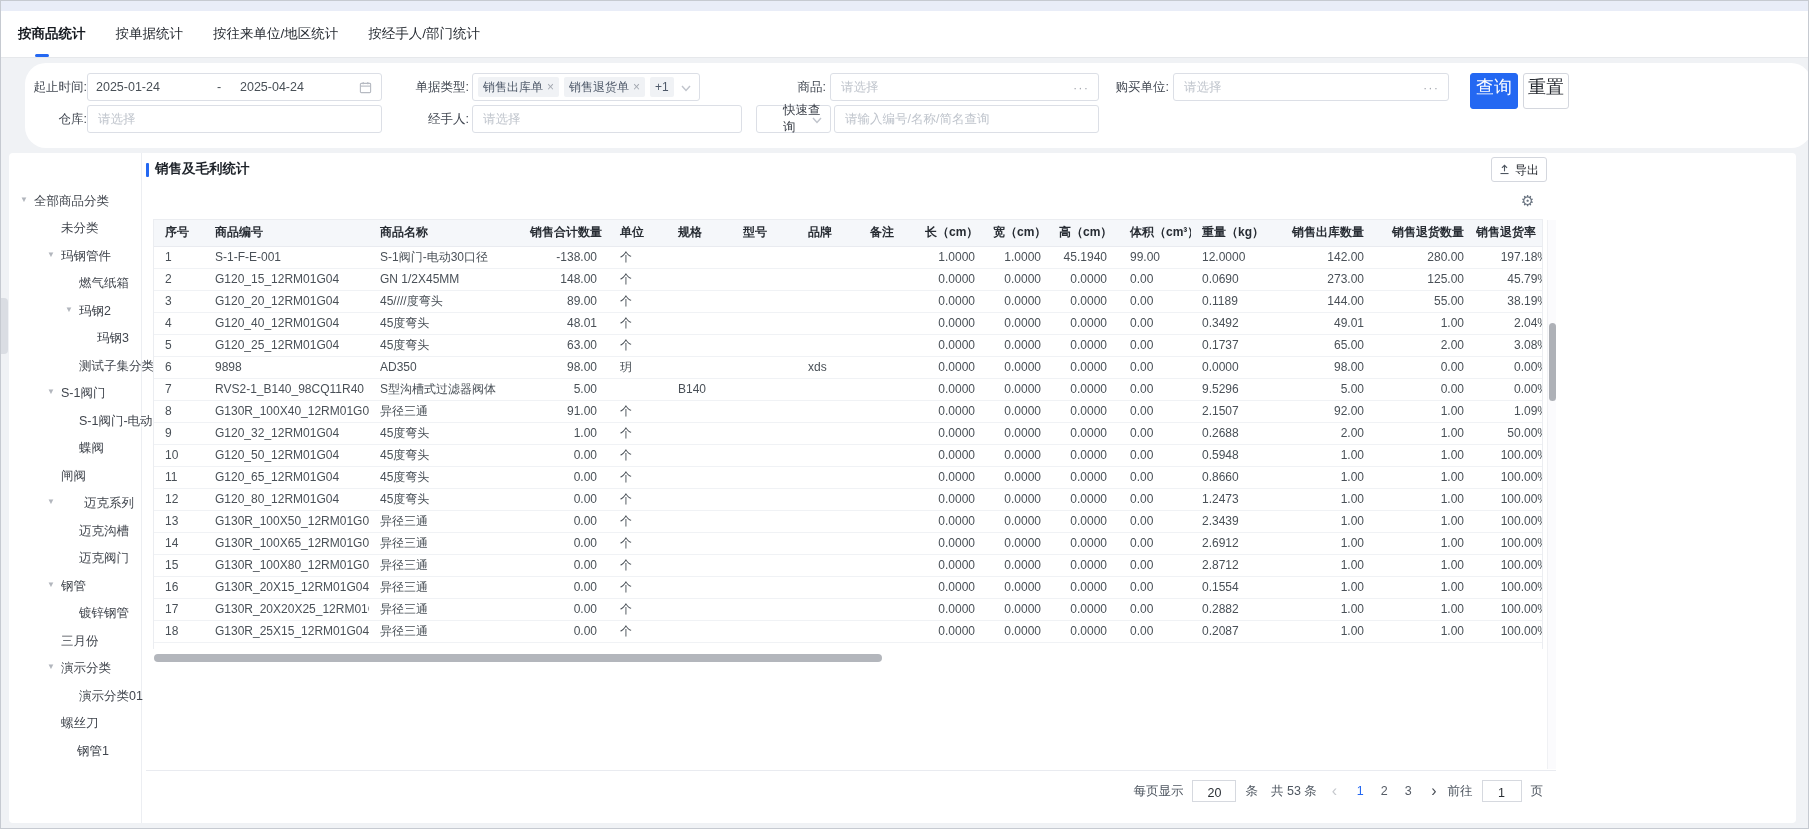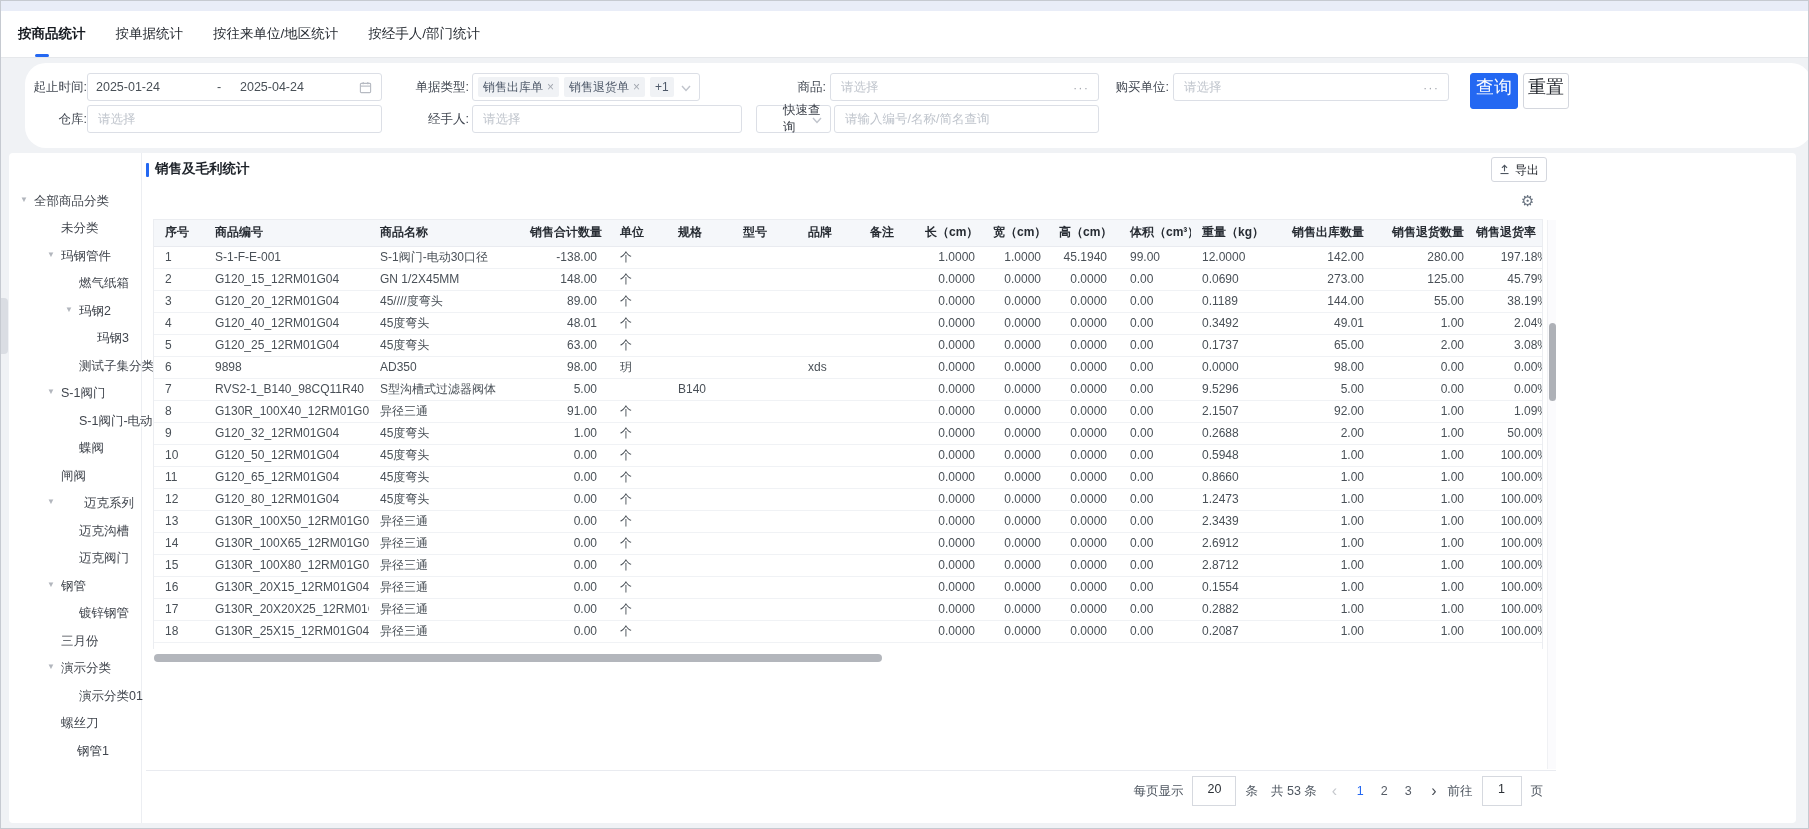--- a/index.html
+++ b/index.html
@@ -57,21 +57,21 @@
 
   
   .hscroll { position: absolute; height: 8px; }
   .hthumb { position: absolute; left: 0; top: 0; height: 8px; border-radius: 4px; background: #b3b6bc; }
   .vscroll { position: absolute; width: 9px; background: #fbfbfd; border-left: 1px solid #f0f1f4; }
   .vthumb { position: absolute; left: 1px; width: 7px; border-radius: 4px; background: #aeb1b7; }
 
   
   .pag-divider { position: absolute; border-top: 1px solid #e9ebf0; }
   .pagination { position: absolute; display: flex; align-items: center; gap: 9px; font-size: 12.5px; color: #4e5660; }
-  .pbox { display: inline-block; width: 44px; height: 30px; line-height: 24px; text-align: center; border: 1px solid #d6d9df; border-radius: 0; color: #2b3036; }
+  .pbox { display: inline-block; width: 44px; height: 22px; line-height: 24px; text-align: center; border: 1px solid #d6d9df; border-radius: 0; color: #2b3036; }
   .pbox.goto { width: 40px; }
   .pchev { font-size: 16px; line-height: 1; cursor: pointer; padding: 0 2px; }
   .pchev.prev { color: #c6c9ce; }
   .pchev.next { color: #4a4f57; }
   .pages { display: inline-flex; }
   .page { width: 24px; text-align: center; color: #565c66; cursor: pointer; }
   .page.active { color: #2468f2; }
   .ptotal { margin: 0 4px; }
 
   .left-handle { position: absolute; left: 0; top: 297px; width: 7px; height: 56px; background: #dadde3; border-radius: 0 4px 4px 0; cursor: pointer; }

